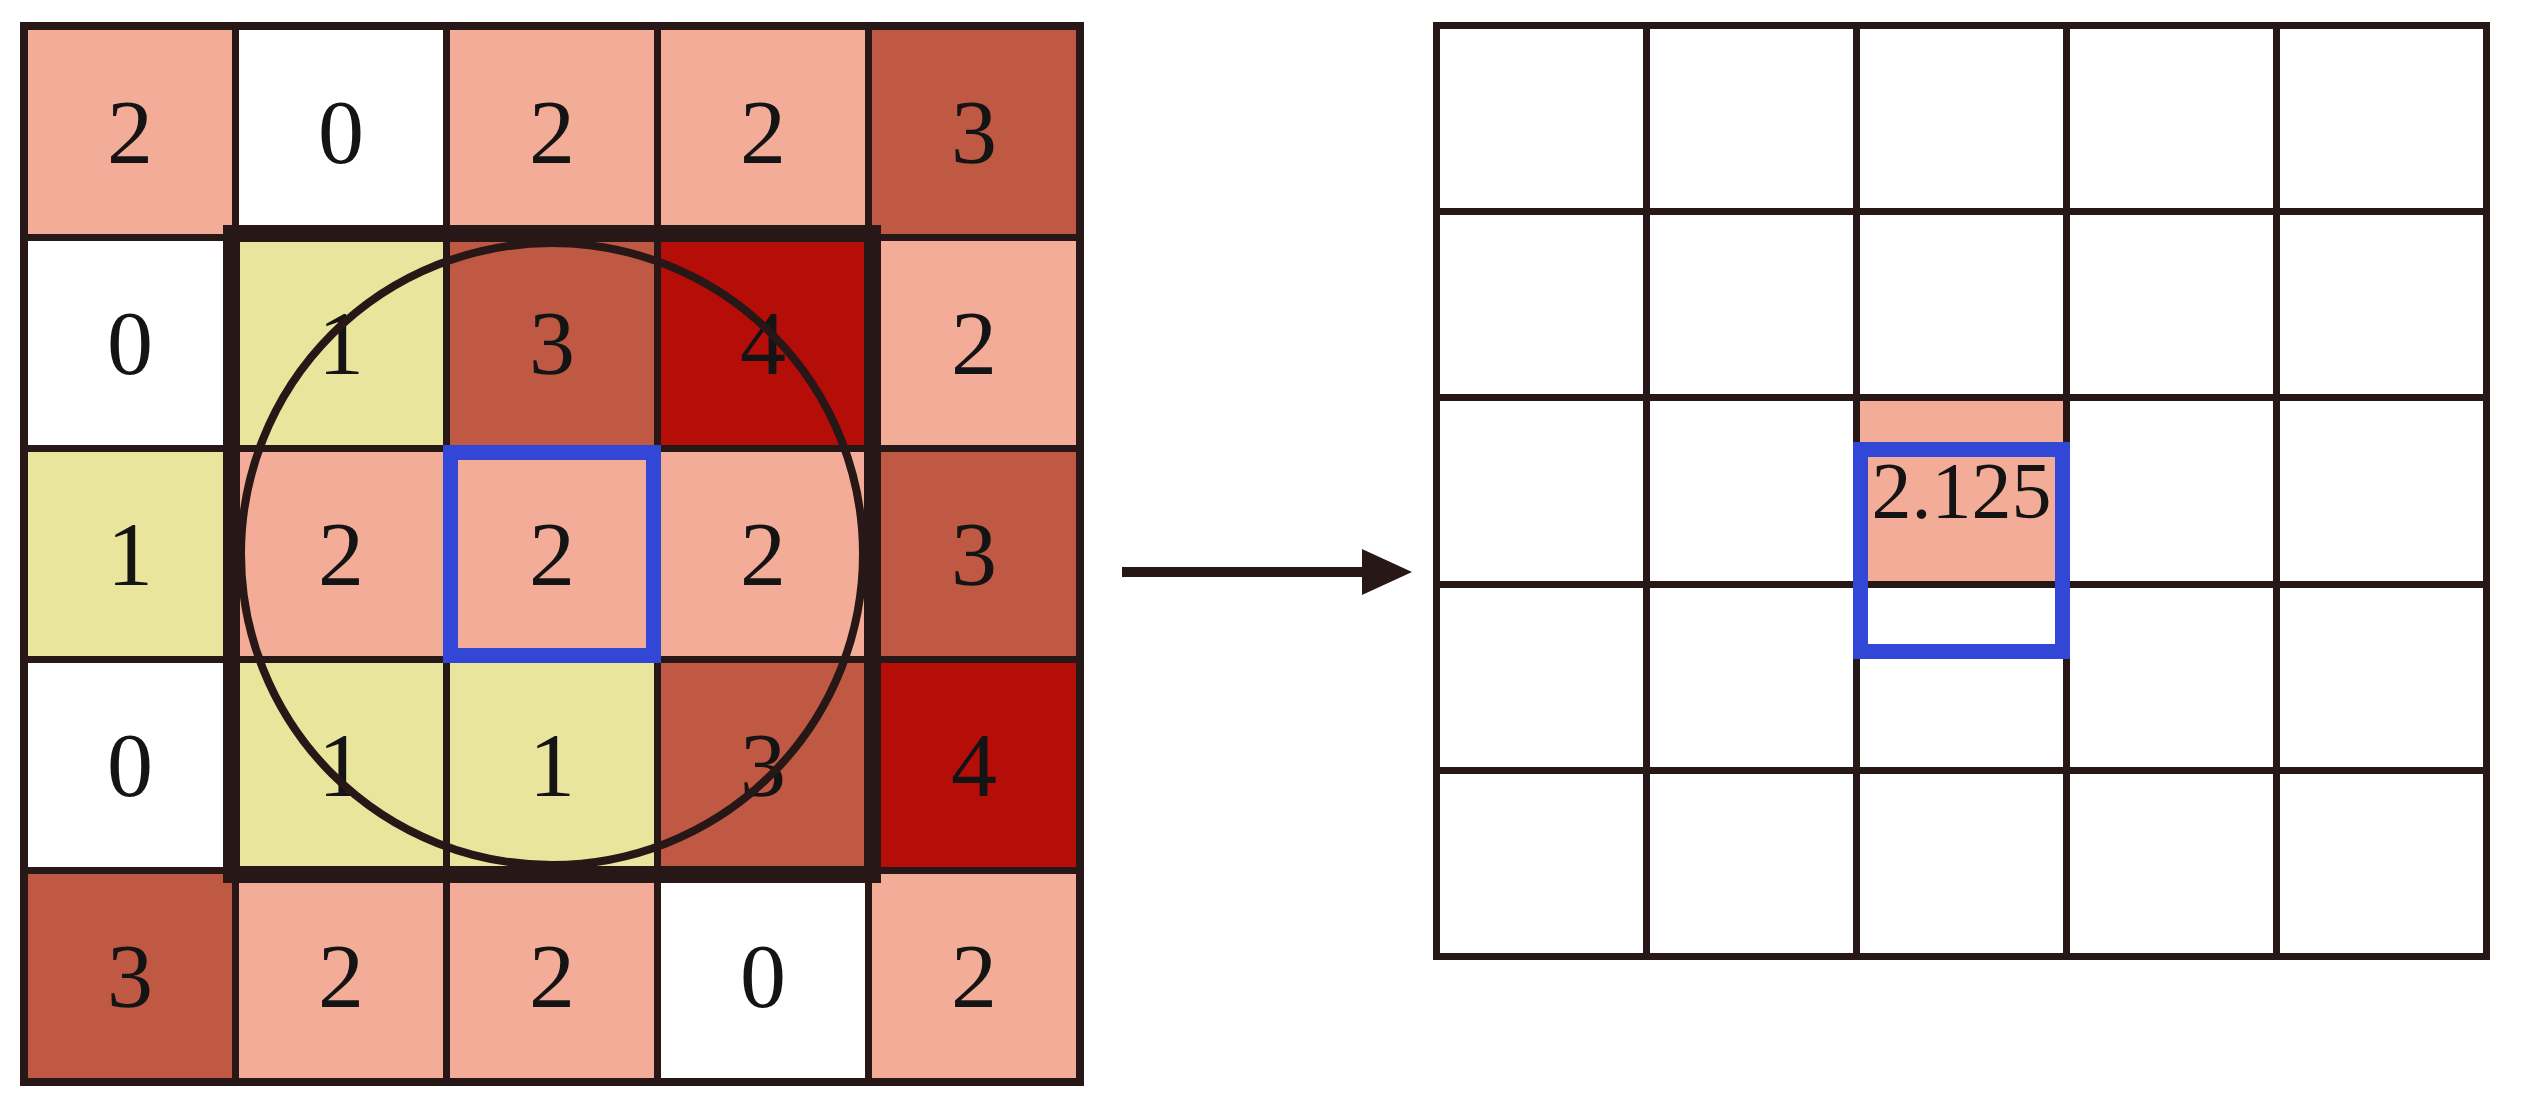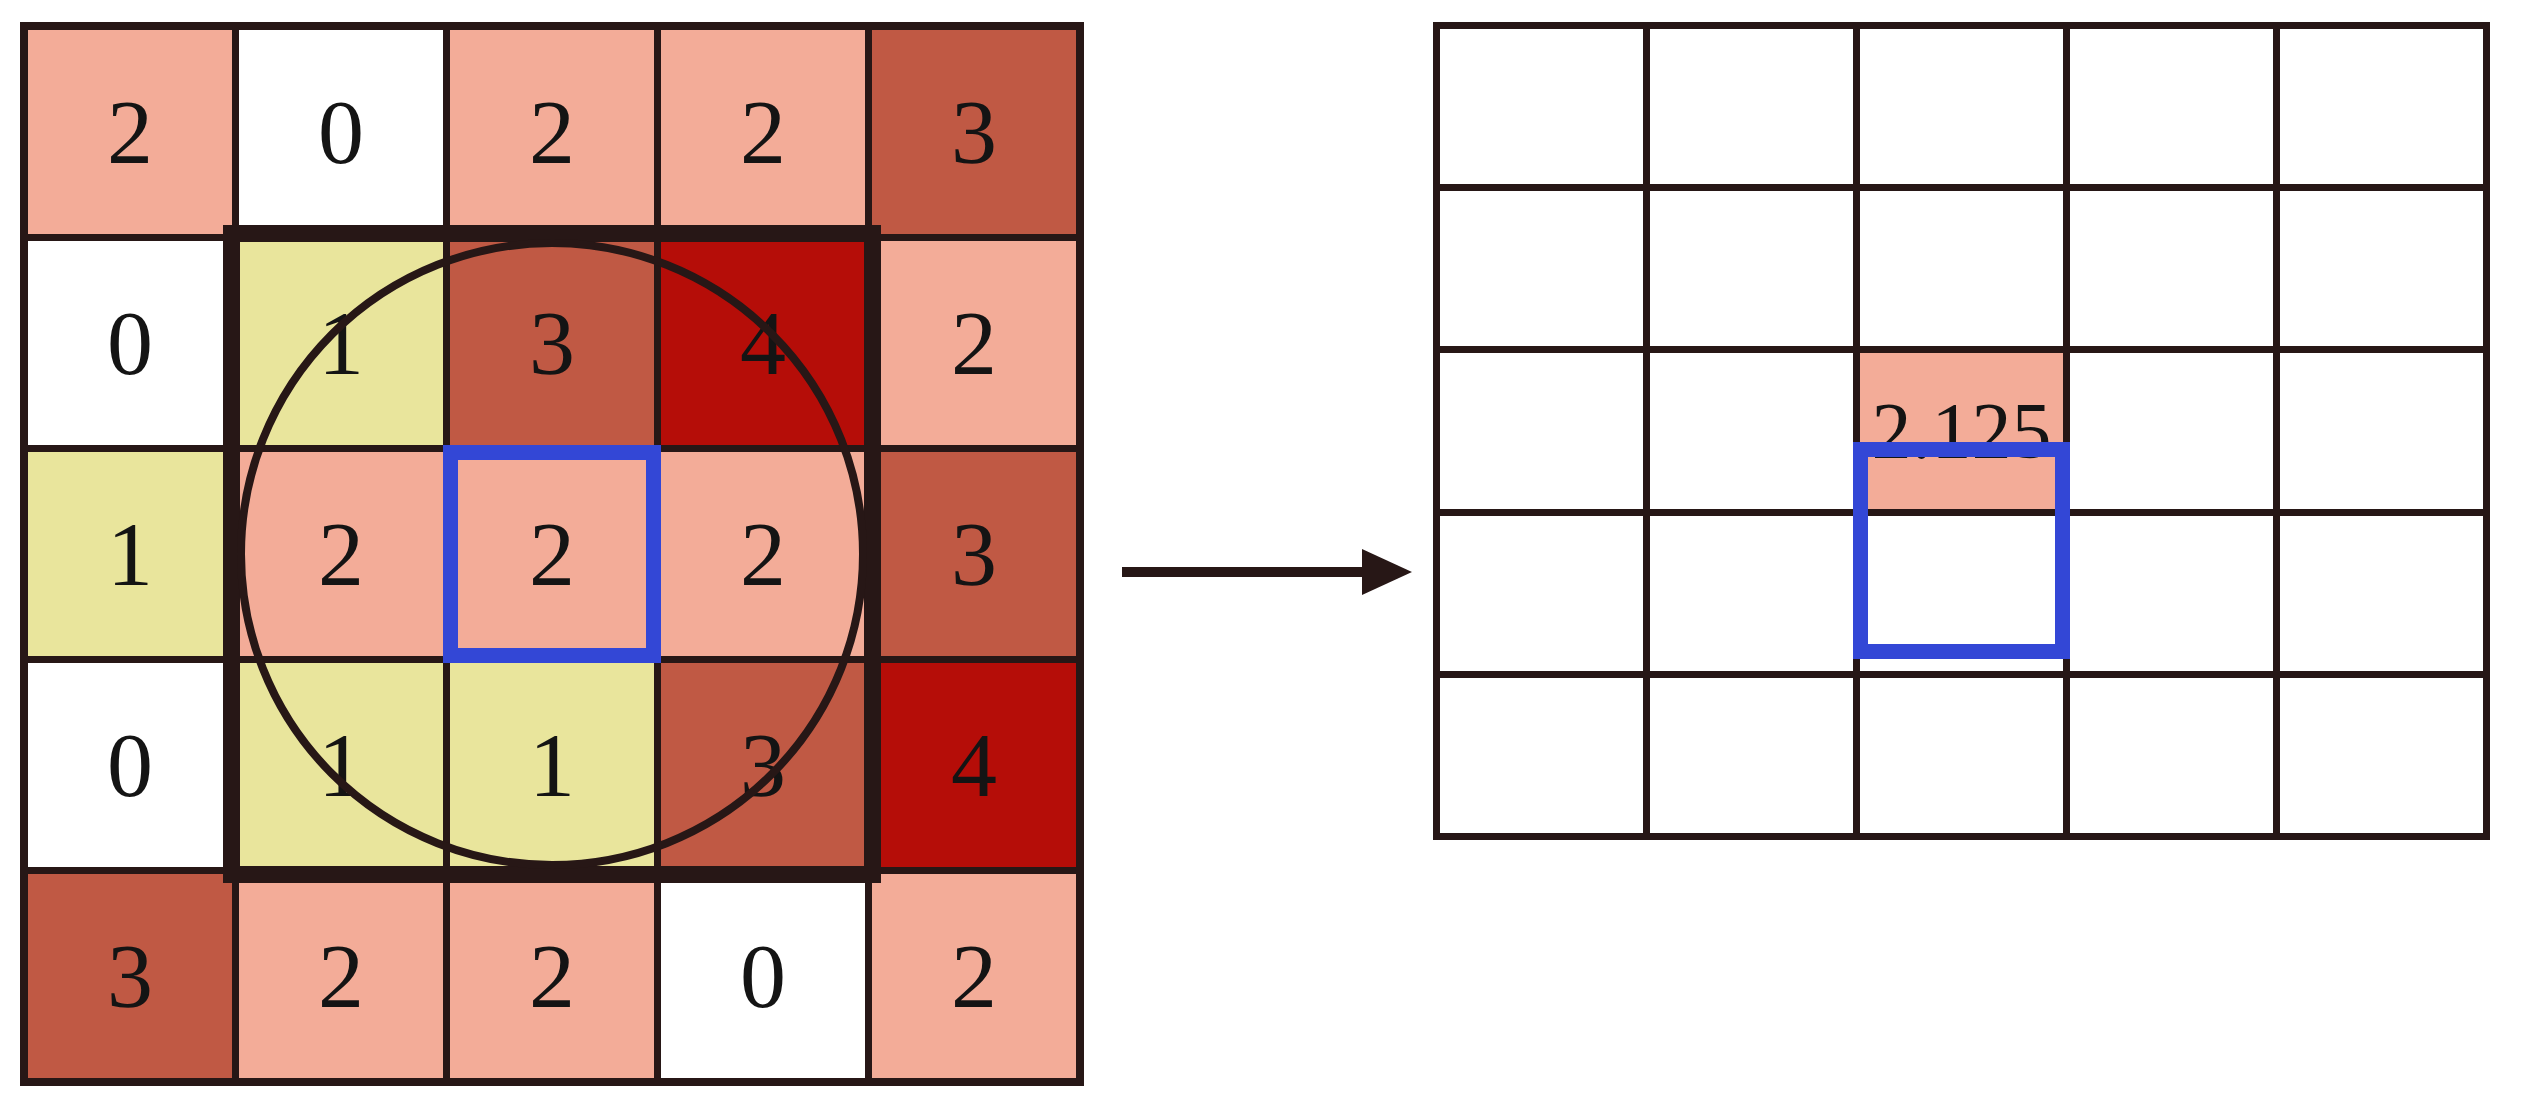--- a/index.html
+++ b/index.html
@@ -13,21 +13,21 @@
   }
   .grid {
     position: absolute;
     box-sizing: border-box;
     display: grid;
     grid-template-columns: repeat(5, 1fr);
     grid-template-rows: repeat(5, 1fr);
     background: var(--line, #271716);
   }
   .grid.left  { left: 20px;   top: 22px; width: 1064px; height: 1064px; padding: 8px; gap: 7px; }
-  .grid.right { left: 1433px; top: 22px; width: 1057px; height: 818px; padding: 7px; gap: 7px; text-align: center; }
+  .grid.right { left: 1433px; top: 22px; width: 1057px; height: 938px; padding: 7px; gap: 7px; text-align: center; }
   .cell {
     display: flex;
     align-items: center;
     justify-content: center;
     font-size: 92px;
     color: var(--num, #141414);
     line-height: 1;
     background: #ffffff;
   }
   .cell.result { font-size: 80px; }

